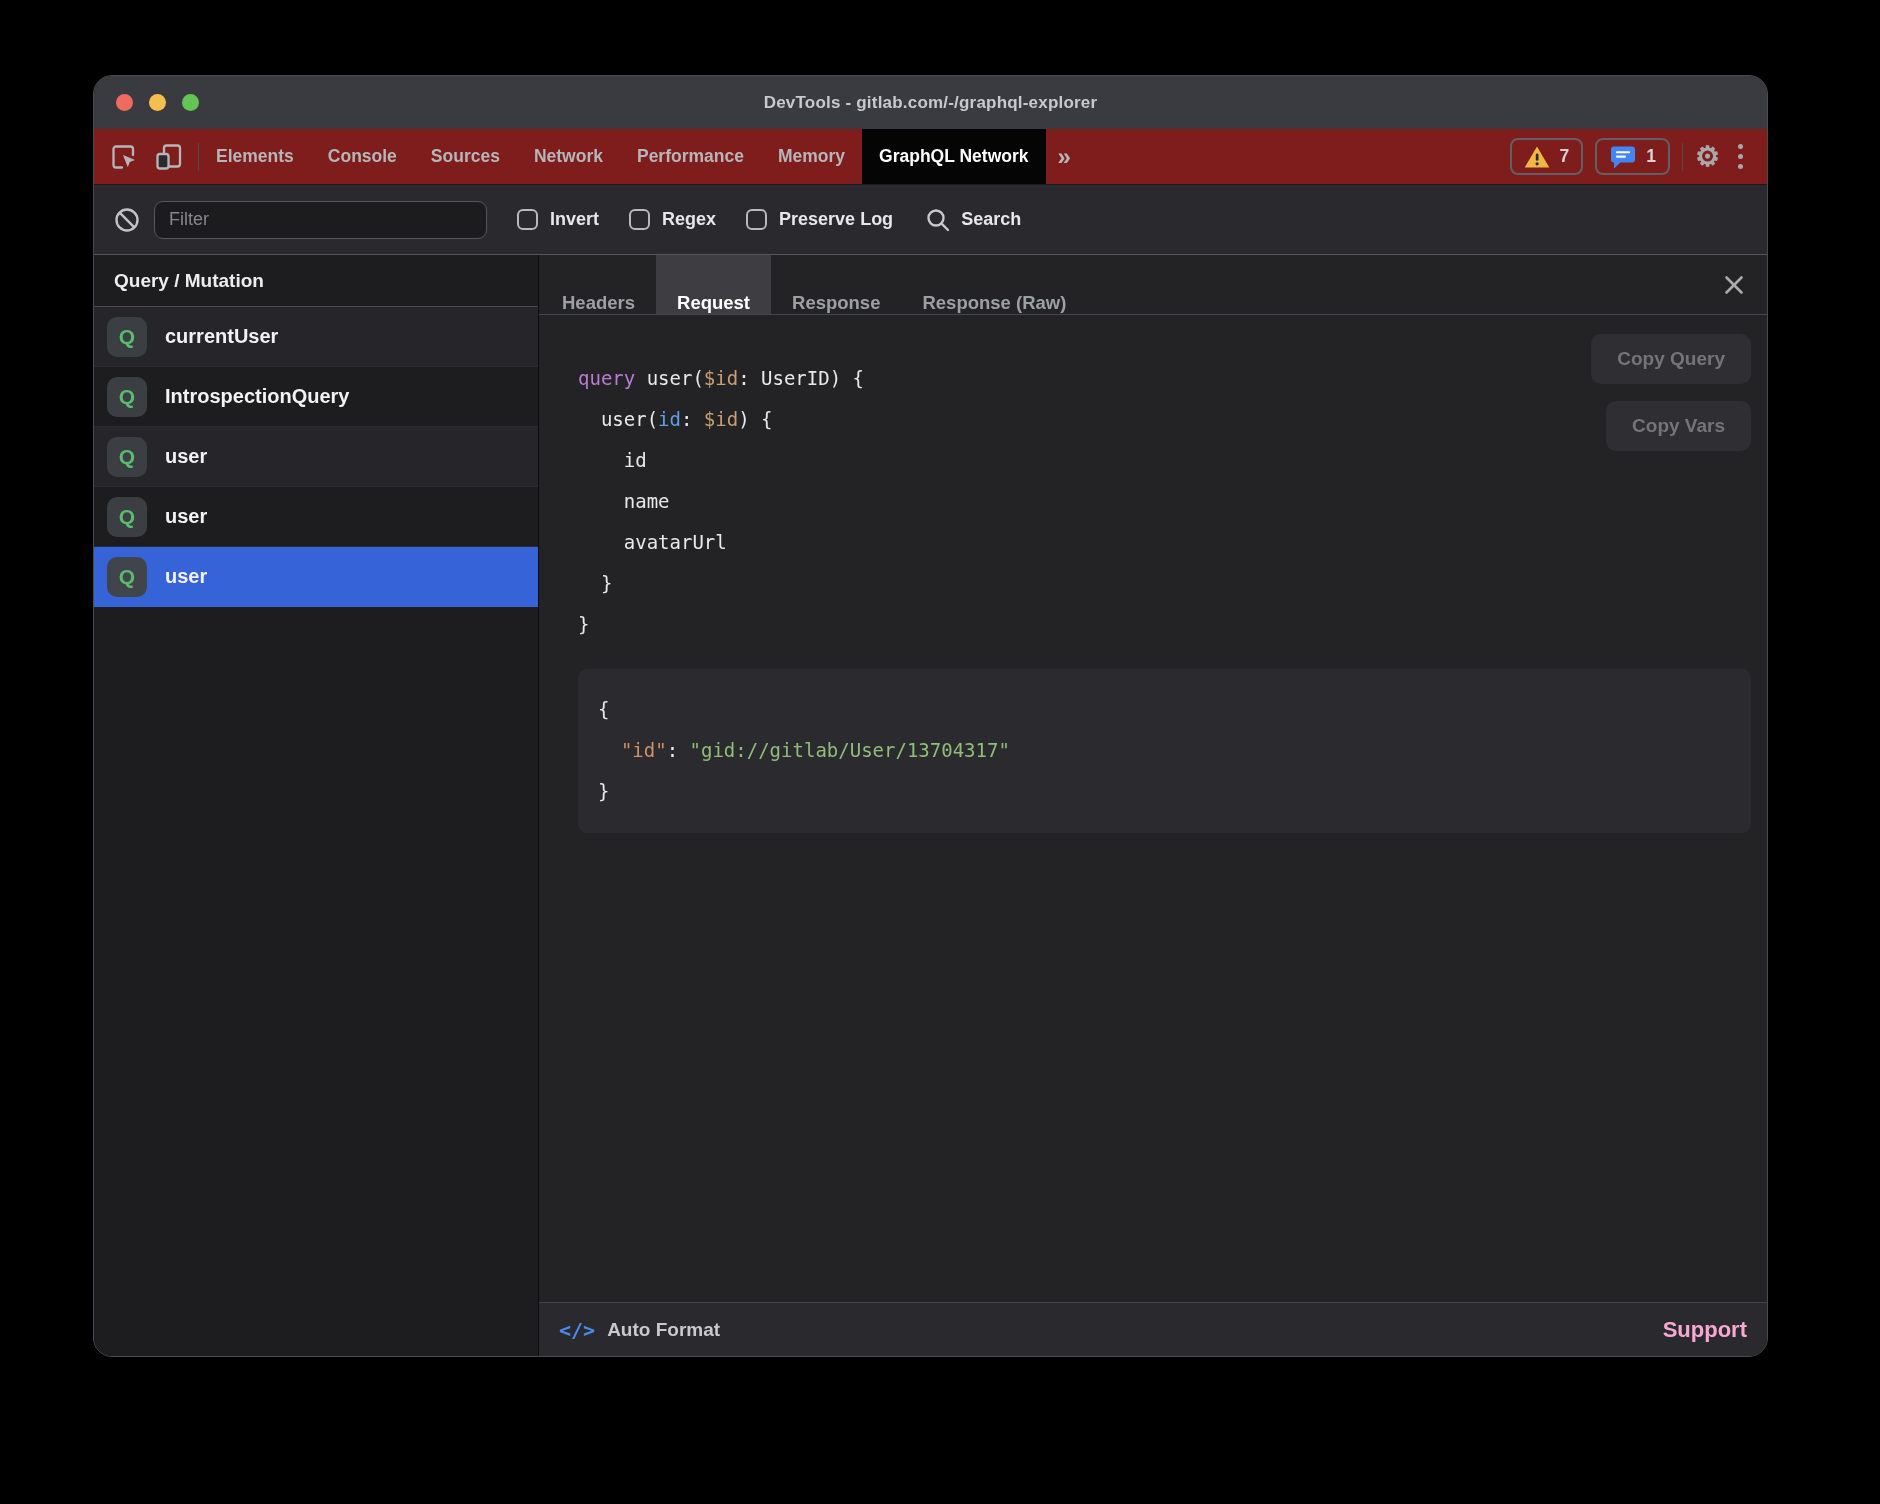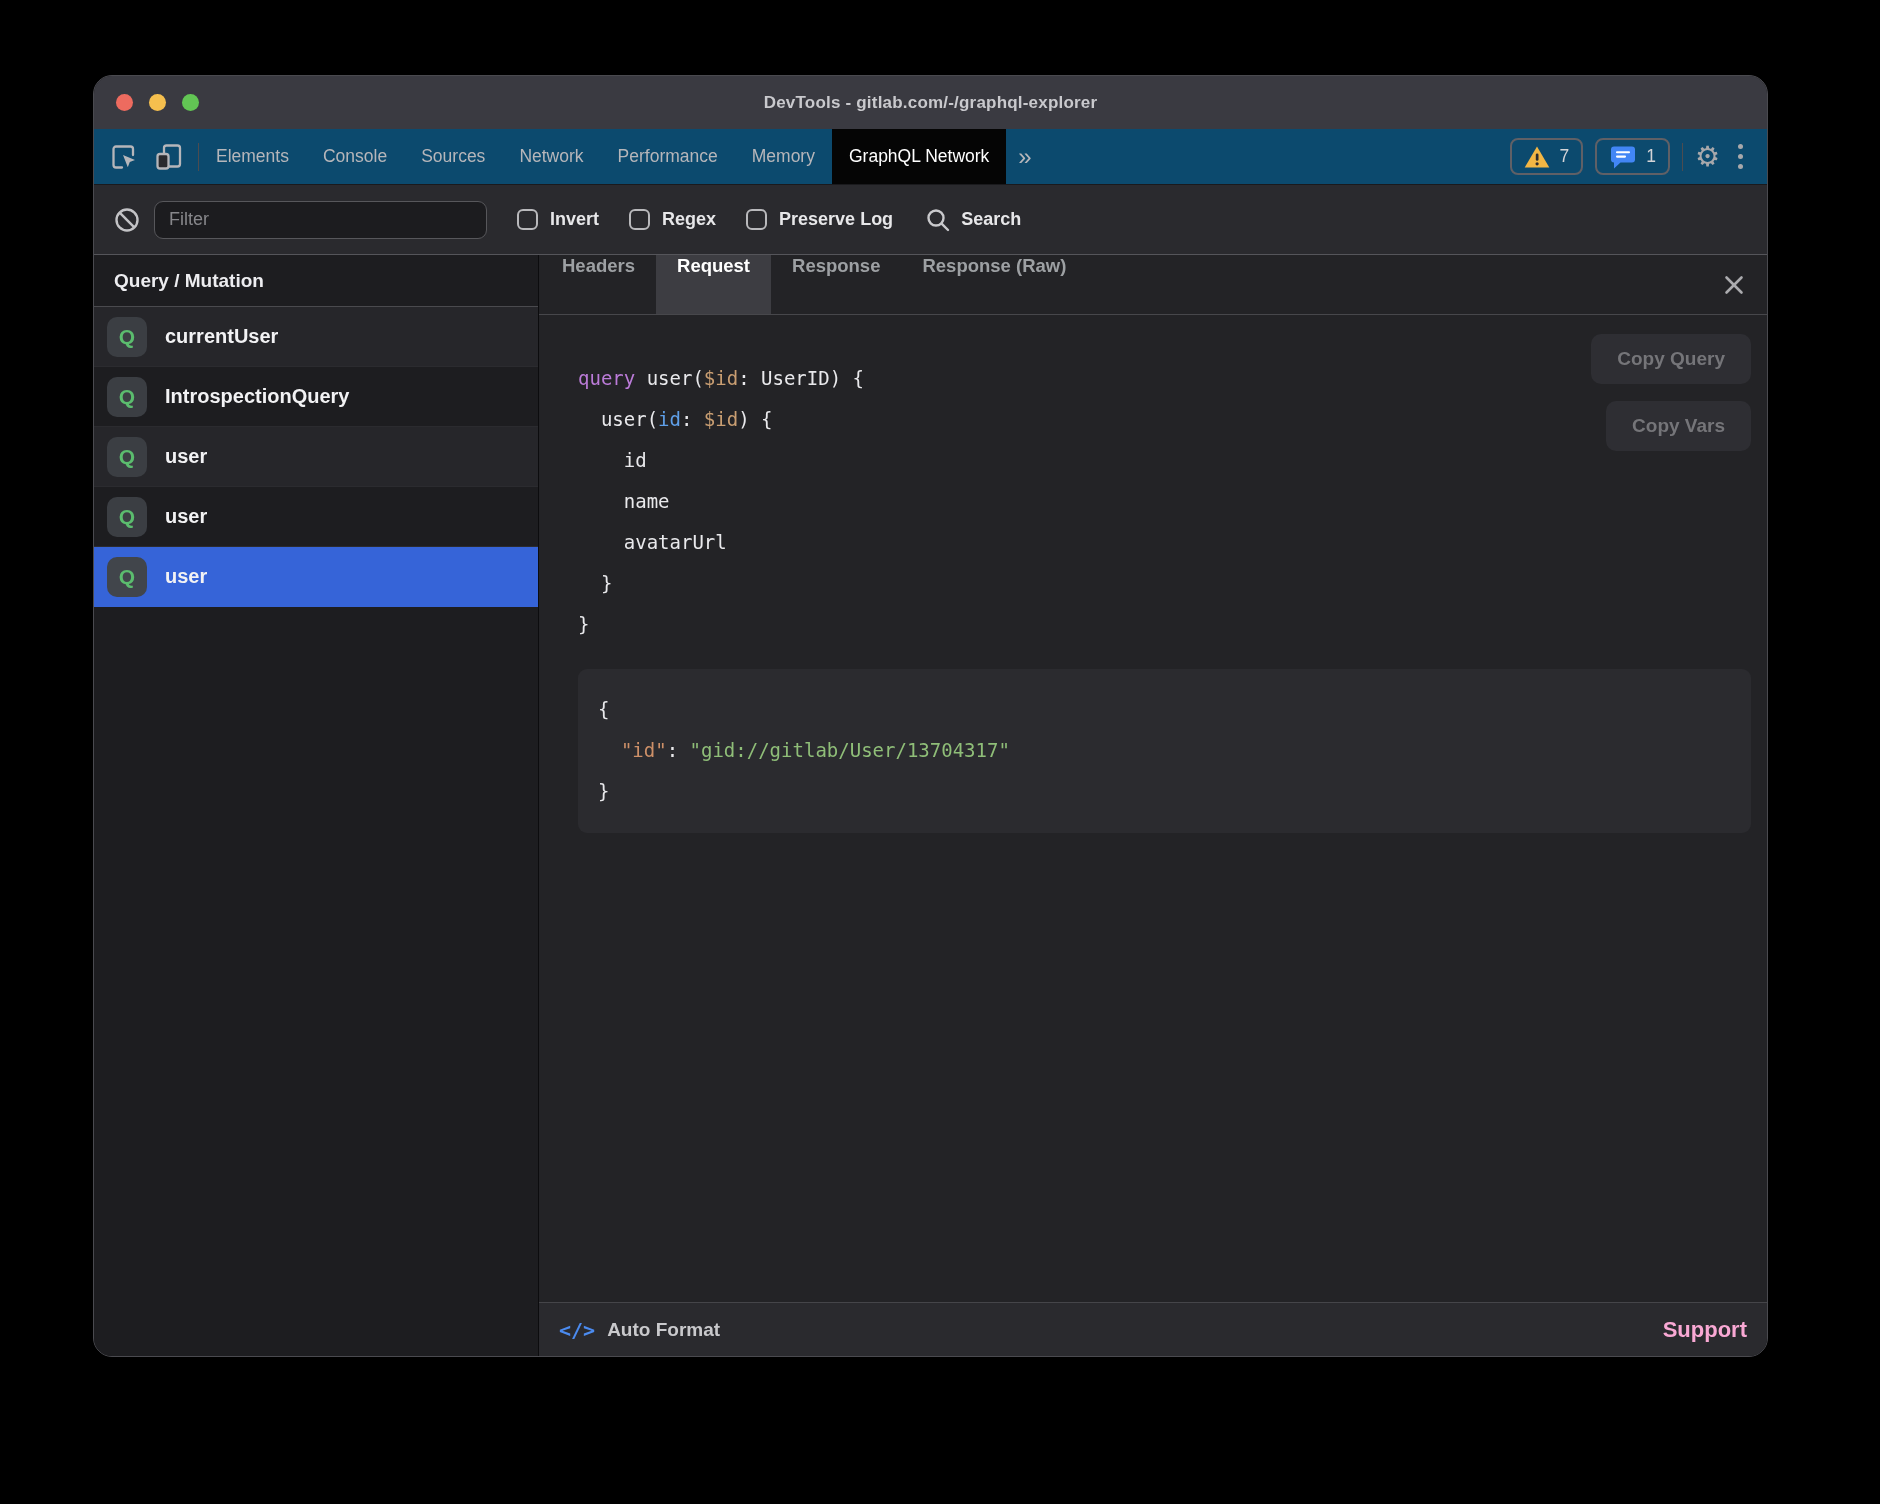--- a/index.html
+++ b/index.html
@@ -12,22 +12,22 @@
 
   
   .titlebar { height:53px; background:#3a3a41; position:relative; flex:none;
               display:flex; align-items:center; justify-content:center; }
   .traffic { position:absolute; left:22px; top:0; height:100%; display:flex; align-items:center; gap:16px; }
   .light { width:17px; height:17px; border-radius:50%; }
   .light.red { background:#ed6b5f; } .light.yellow { background:#f5bf4e; } .light.green { background:#62c554; }
   .title-text { color:#c9c9cd; font-size:17px; font-weight:700; letter-spacing:.2px; }
 
   
-  .tabstrip { height:56px; background:#0c4a6e; flex:none; display:flex; align-items:stretch;
-              border-bottom:1px solid #1a1a1d; }
+  .tabstrip { height:56px; background:#7f1d1d; flex:none; display:flex; align-items:stretch;
+              border-bottom:1px solid #1a1a1d;font-weight:bold; }
   .strip-icons { display:flex; align-items:center; padding-left:14px; gap:14px; }
   .vsep { width:1px; height:28px; background:#4c4c50; align-self:center; }
   .dt-tab { display:flex; align-items:center; padding:0 17px; color:#b6b6ba; font-size:17.5px; cursor:default; }
   .dt-tab.active { background:#050505; color:#ffffff; }
   .strip-right { margin-left:auto; display:flex; align-items:center; gap:12px; padding-right:18px; }
   .badge-btn { display:flex; align-items:center; gap:9px; border:2px solid #606066; border-radius:8px;
                height:37px; padding:0 12px; color:#d4d4d7; font-size:17.5px; }
   .gear { font-size:28px; color:#a8a8ab; line-height:1; }
   .kebab { display:flex; flex-direction:column; gap:5px; padding:4px 6px; }
   .kebab span { width:5px; height:5px; border-radius:50%; background:#a8a8ab; }
@@ -59,21 +59,21 @@
   .qbadge { width:40px; height:40px; border-radius:10px; background:#3b3e43; flex:none;
             display:flex; align-items:center; justify-content:center;
             color:#5bbc6e; font-size:21px; font-weight:800; }
   .side-row.selected .qbadge { background:#41454b; }
   .side-label { color:#f2f2f4; font-size:20px; font-weight:700; }
 
   
   .detail { flex:1; display:flex; flex-direction:column; min-width:0; background:#232326; }
   .detail-tabs { height:60px; flex:none; display:flex; align-items:stretch; border-bottom:1px solid #47474b;
                  padding-left:2px; }
-  .d-tab { display:flex; align-items:flex-start; padding:0 21px; color:#9da0a3; font-size:18.5px; font-weight:600; }
+  .d-tab { display:flex; align-items:flex-end; padding:0 21px; color:#9da0a3; font-size:18.5px; font-weight:600; }
   .d-tab.active { background:#3d3d42; color:#ffffff; }
   .close-btn { margin-left:auto; align-self:center; margin-right:16px; padding:6px; display:flex; }
 
   .detail-body { flex:1; position:relative; min-height:0; overflow:hidden;
                  font-family:"DejaVu Sans Mono", monospace; font-size:19px;
                  padding:43px 16px 0 39px; }
   .code-line { white-space:pre; line-height:41px; height:41px; }
   .tok-plain { color:#e9e9ec; }
   .tok-keyword { color:#bb7bd8; }
   .tok-variable { color:#c99e72; }

